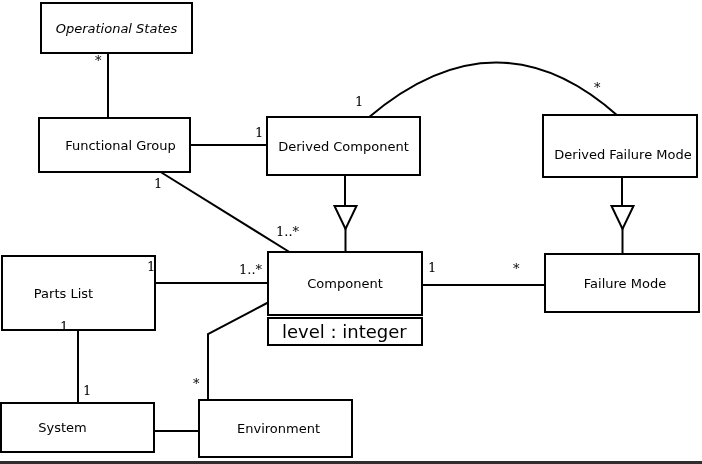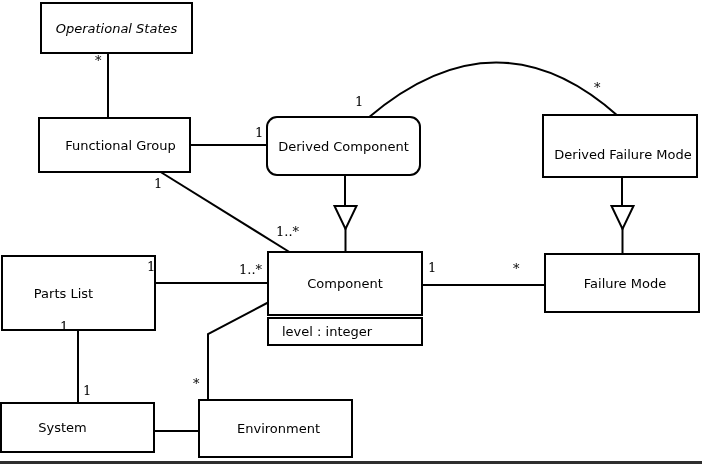--- a/index.html
+++ b/index.html
@@ -25,21 +25,21 @@
   }
   .uml-attr{
     position:absolute;
     box-sizing:border-box;
     background:#ffffff;
     border:2px solid #000000;
     display:flex;
     align-items:center;
     justify-content:flex-start;
     padding-left:13px;
-    font-size:13px;
+    font-size:18px;
     color:#000000;
     white-space:nowrap;
     z-index:2;
   }
   .mult{
     position:absolute;
     font-family:"DejaVu Serif",serif;
     font-size:13px;
     line-height:1;
     color:#000000;
@@ -88,21 +88,21 @@
   </svg>
 
   <div class="uml-class" style="left:40px;top:2px;width:153px;height:52px;font-style:italic;">
     <span>Operational States</span>
   </div>
 
   <div class="uml-class" style="left:38px;top:117px;width:153px;height:56px;">
     <span style="transform:translateX(6px);">Functional Group</span>
   </div>
 
-  <div class="uml-class" style="left:266px;top:116px;width:155px;height:60px;border-radius:11px;">
+  <div class="uml-class" style="left:266px;top:116px;width:155px;height:60px;">
     <span>Derived Component</span>
   </div>
 
   <div class="uml-class" style="left:542px;top:114px;width:156px;height:64px;">
     <span style="transform:translate(3px,8px);">Derived Failure Mode</span>
   </div>
 
   <div class="uml-class" style="left:1px;top:255px;width:155px;height:76px;">
     <span style="transform:translateX(-15px);">Parts List</span>
   </div>

